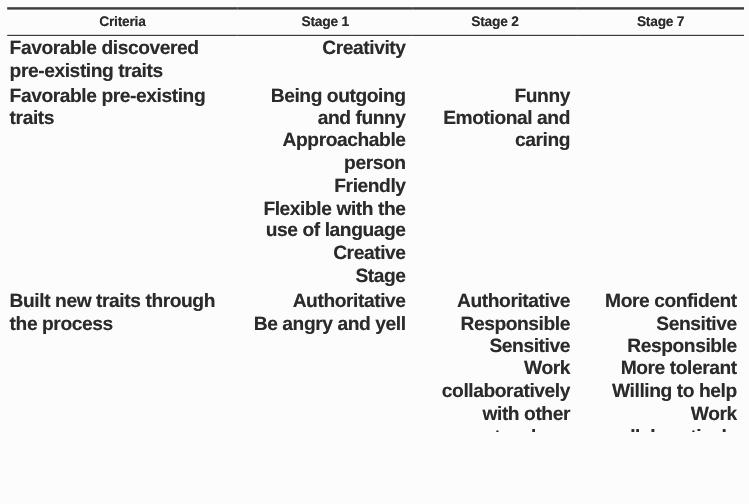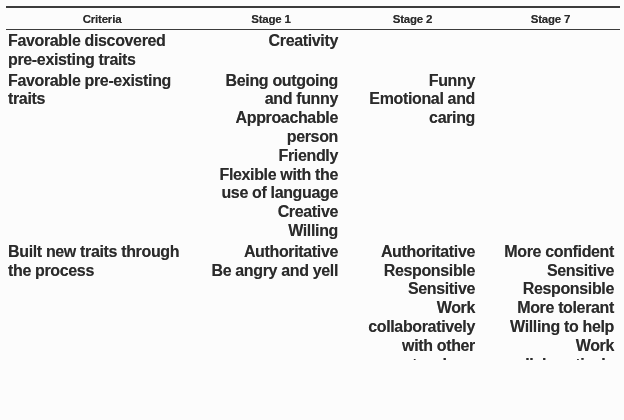--- a/index.html
+++ b/index.html
@@ -83,21 +83,21 @@
         <td></td>
       </tr>
       <tr>
         <td class="c-criteria">Favorable pre-existing traits</td>
         <td>
             <div class="line">Being outgoing and funny</div>
             <div class="line">Approachable person</div>
             <div class="line">Friendly</div>
             <div class="line">Flexible with the use of language</div>
             <div class="line">Creative</div>
-            <div class="line">Willing</div>
+            <div class="line">Stage</div>
           </td>
         <td>
             <div class="line">Funny</div>
             <div class="line">Emotional and caring</div>
           </td>
         <td></td>
       </tr>
       <tr>
         <td class="c-criteria">Built new traits through the process</td>
         <td>

